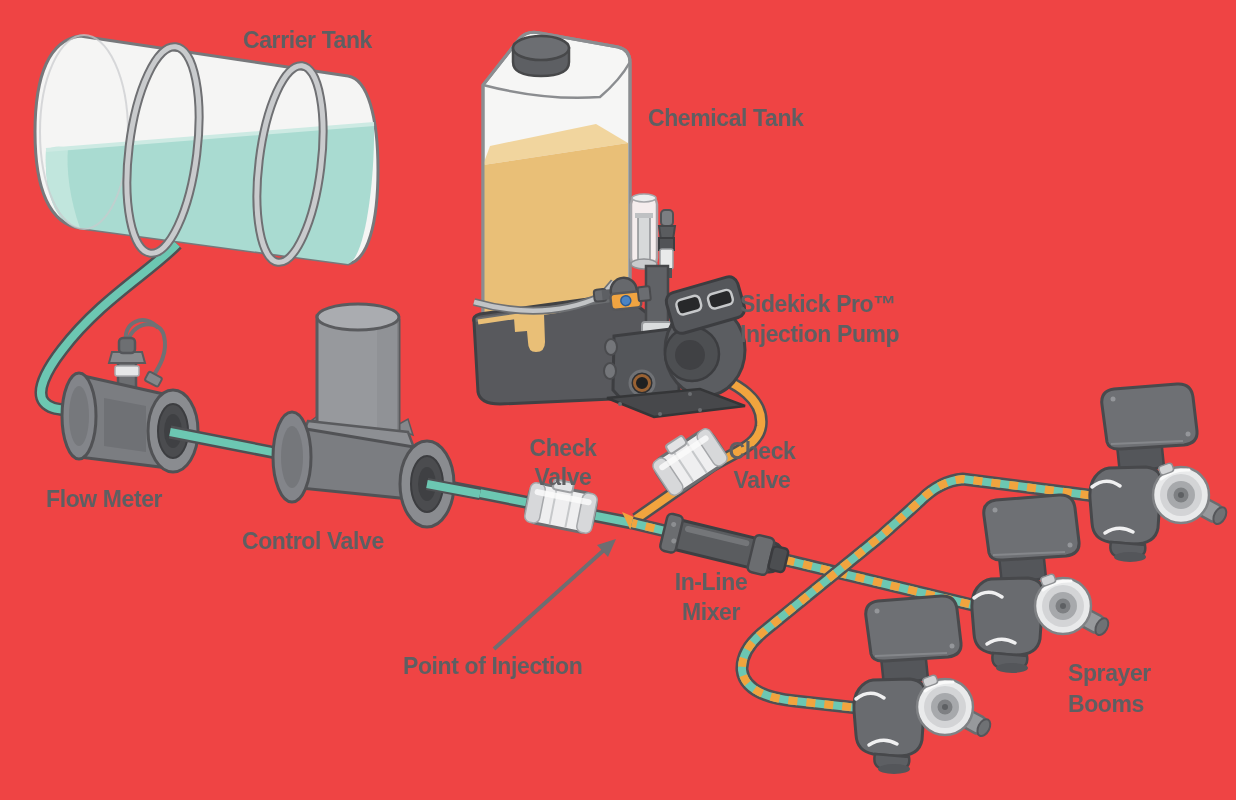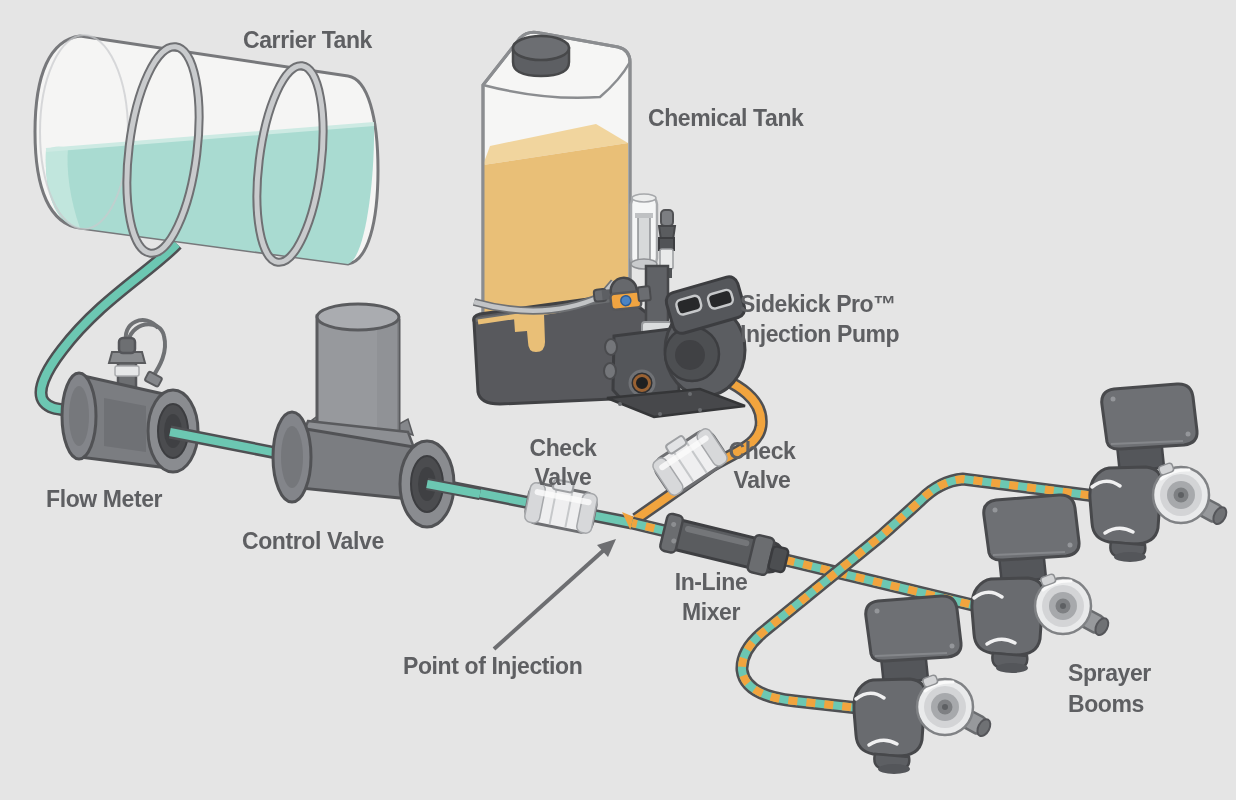--- a/index.html
+++ b/index.html
@@ -1,16 +1,16 @@
 <!DOCTYPE html>
 <html><head>
 <meta charset="utf-8">
 <style>
   html,body{margin:0;padding:0;background:#ffffff;}
-  .stage{position:relative;width:1236px;height:800px;background:#e5e5e5;overflow:hidden;
+  .stage{position:relative;width:1236px;height:800px;background:#ef4444;overflow:hidden;
          font-family:"Liberation Sans", sans-serif;}
   svg{display:block}
   text.lbl{font-family:"Liberation Sans", sans-serif;font-weight:700;font-size:23px;
            letter-spacing:-0.4px;fill:#5e5f62;}
 </style>
 </head>
 <body>
 
 <div class="stage">
 <svg width="1236" height="800" viewBox="0 0 1236 800">

